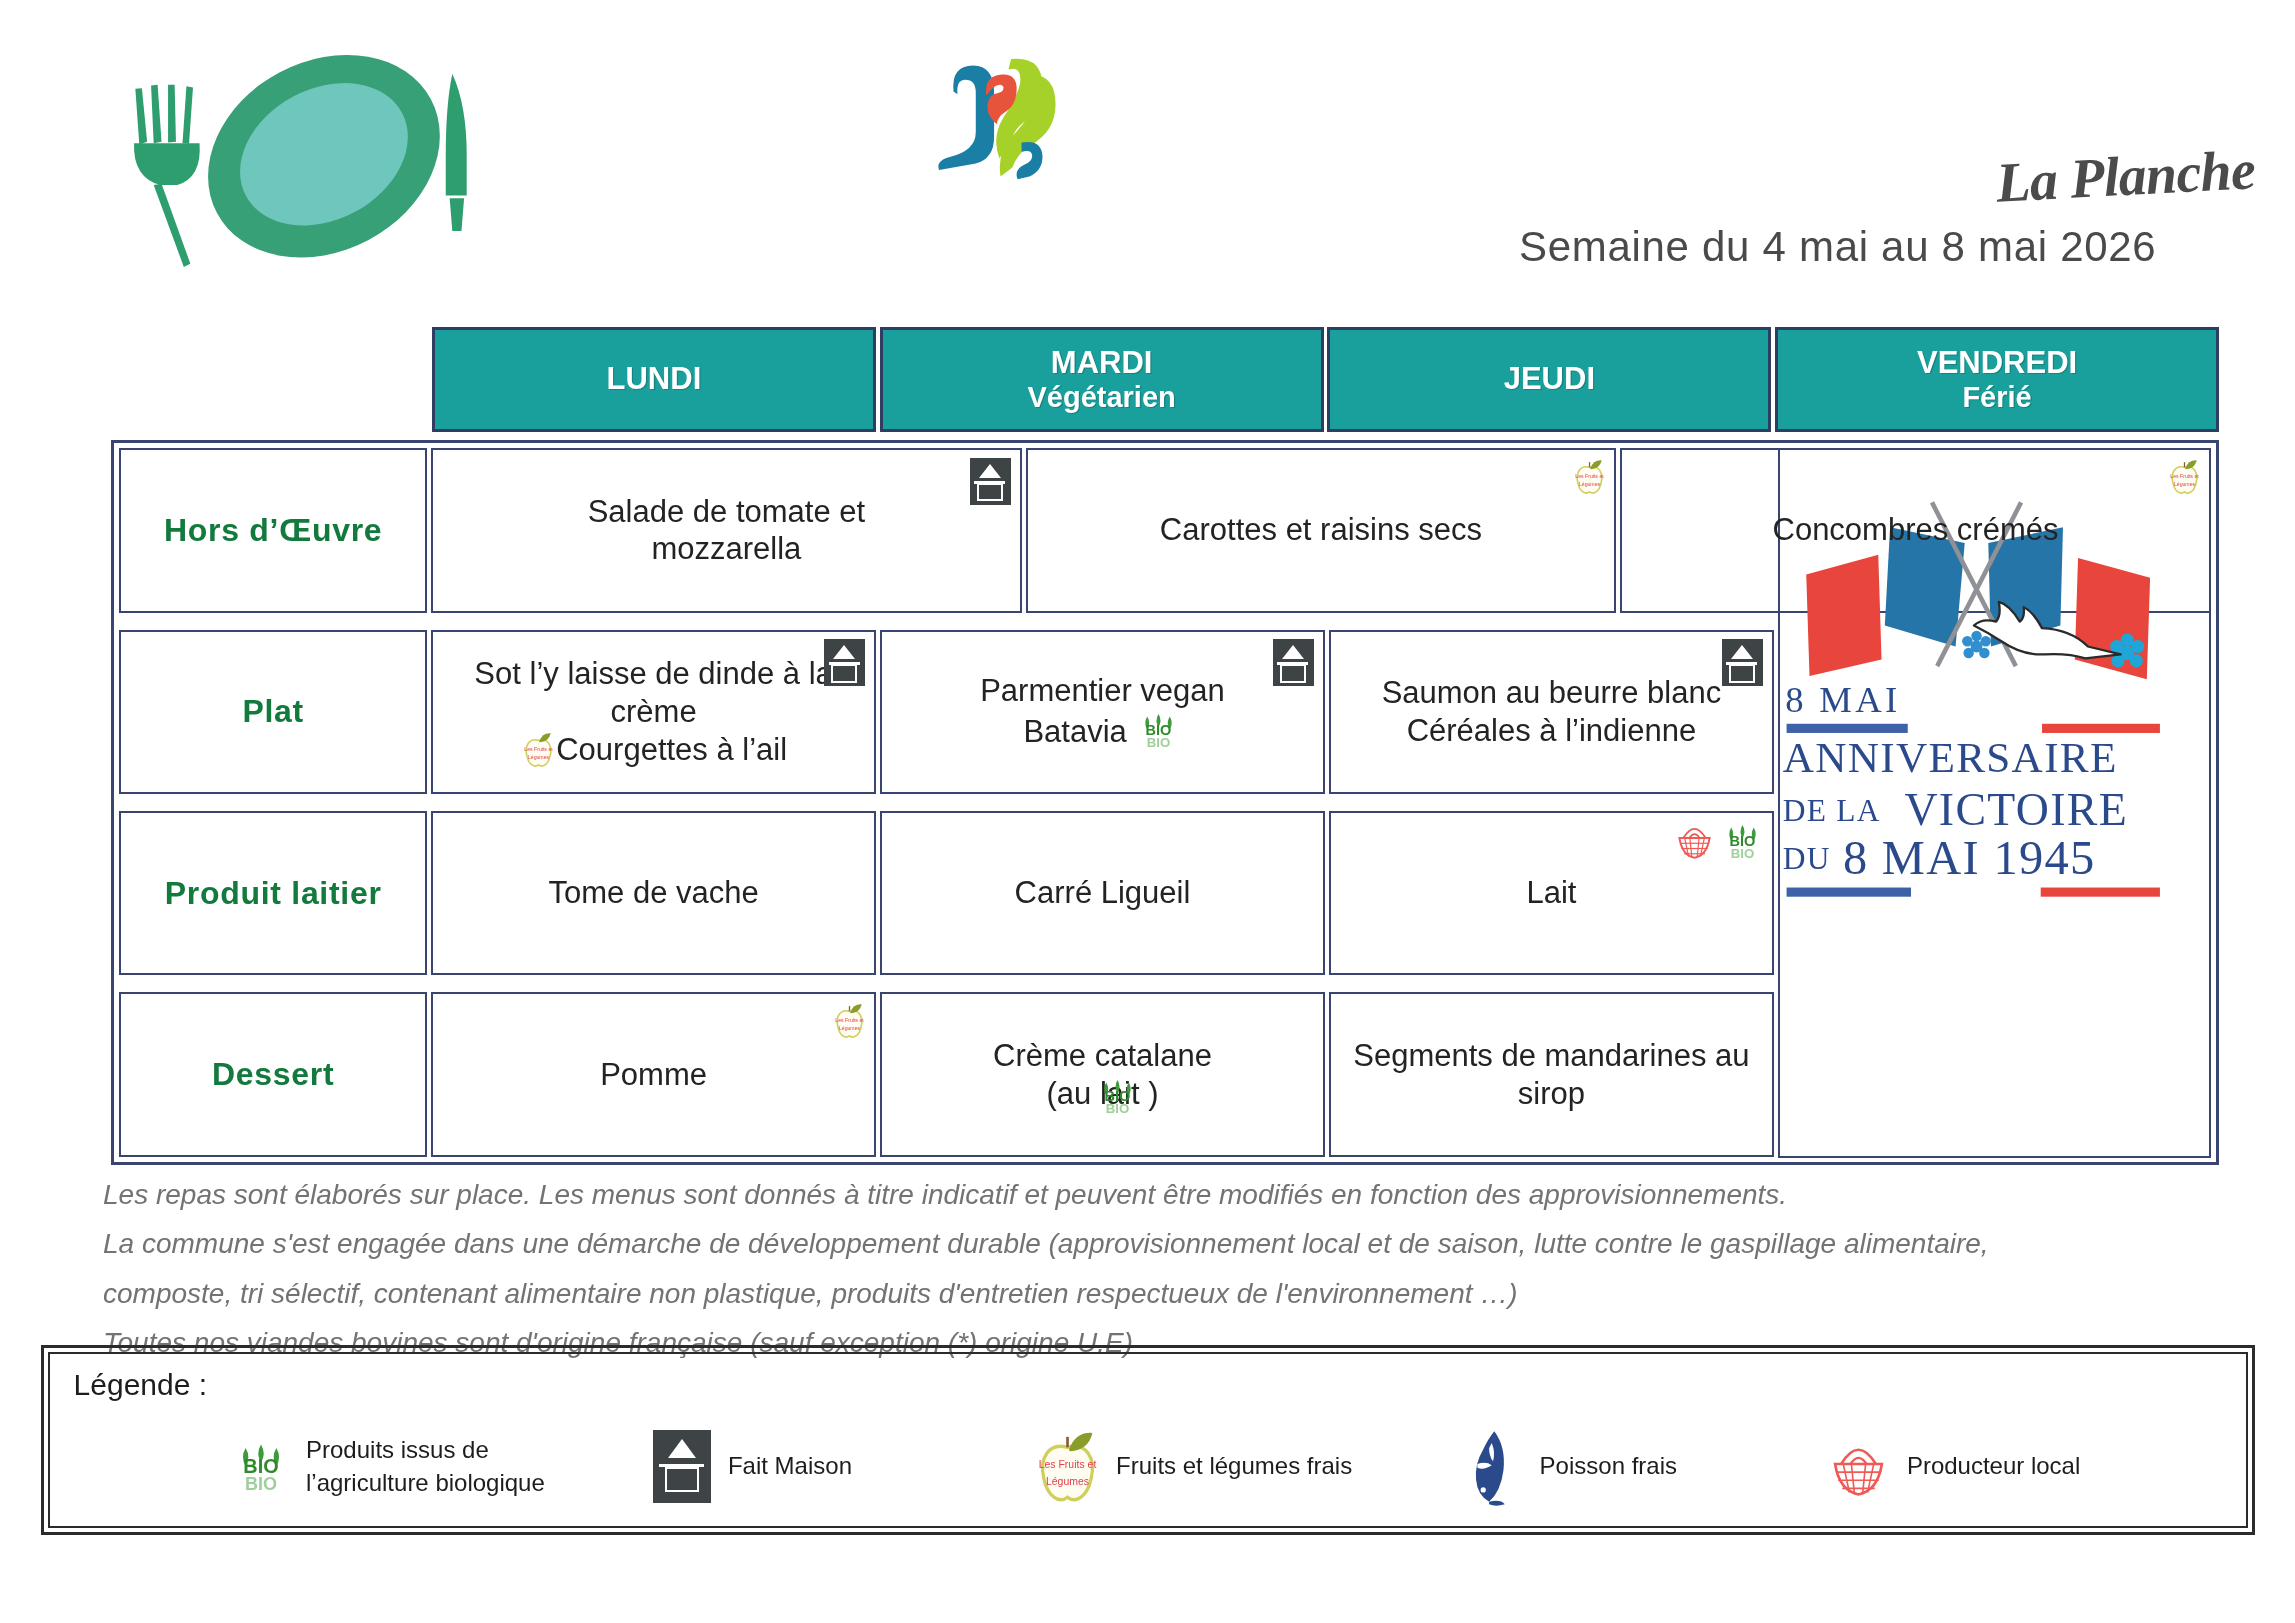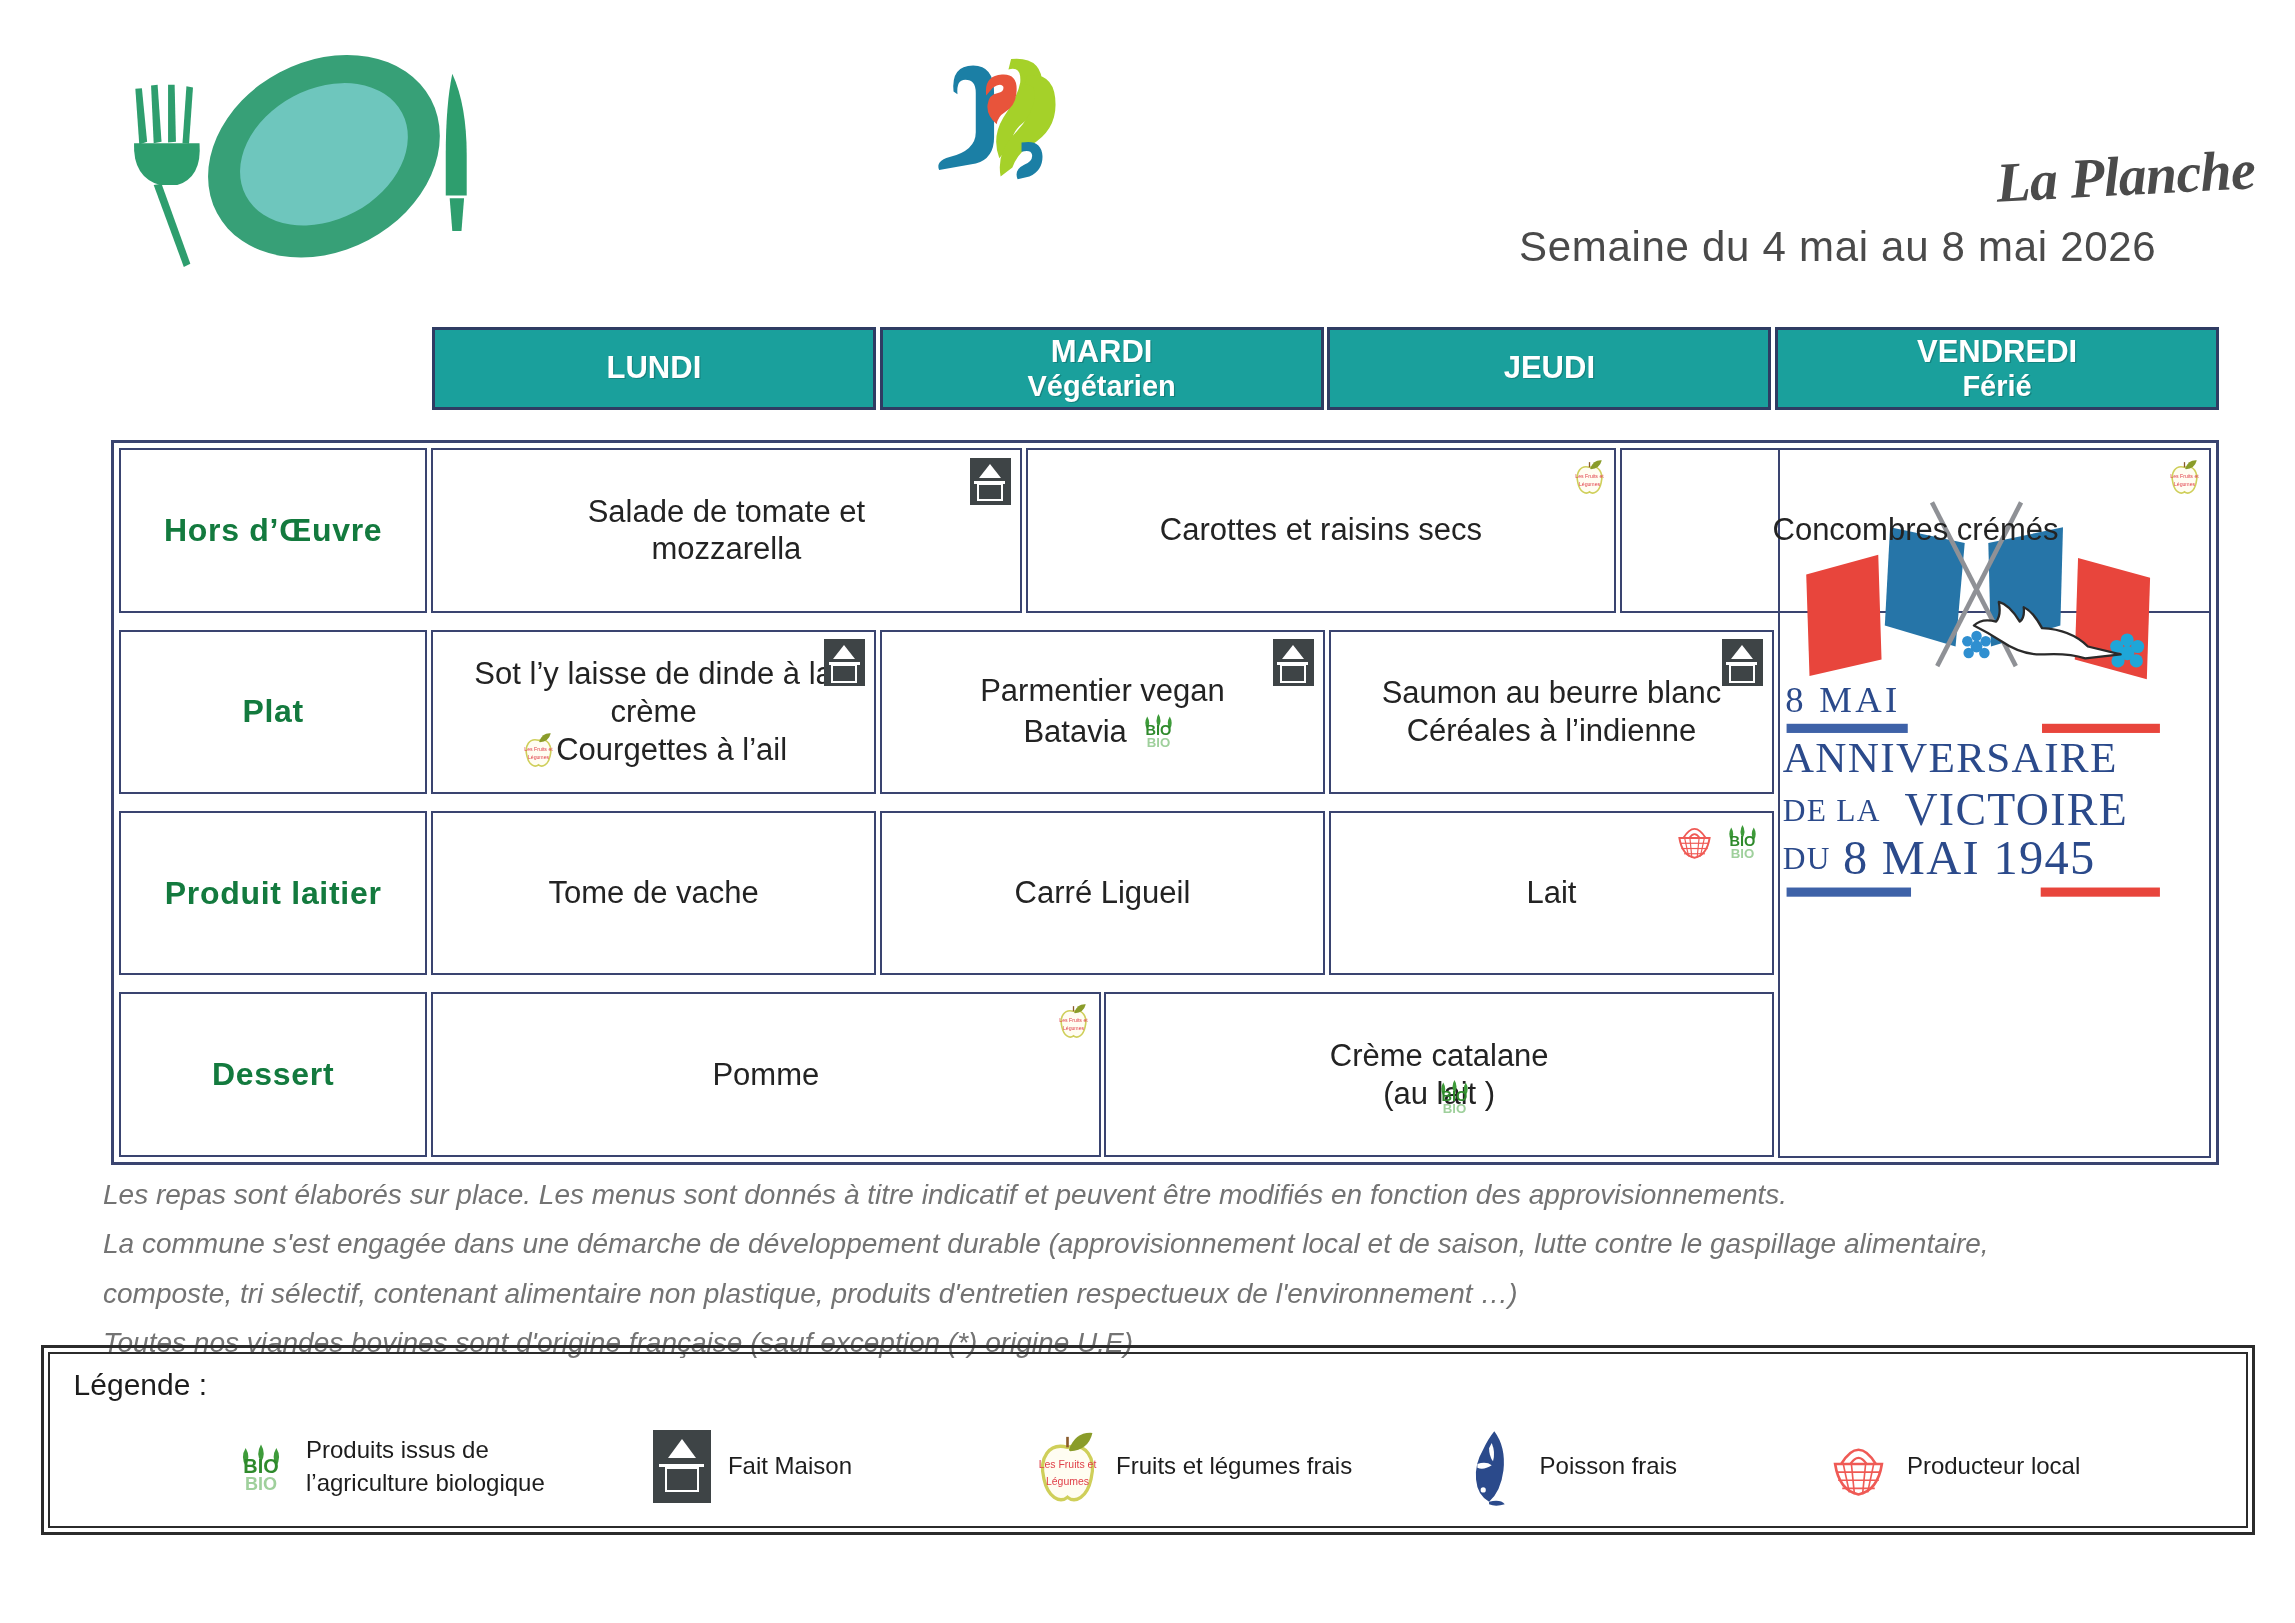--- a/index.html
+++ b/index.html
@@ -30,21 +30,21 @@
       font-size:56px; color:#4b4b4b; font-weight:700;
       letter-spacing:-0.7px; transform:rotate(-3deg); white-space:nowrap;}
 
   #week-label { position:absolute; left:1519px; top:223px;
       font-family:"Liberation Sans", sans-serif;
       font-size:42px; color:#4a4a4a; letter-spacing:0.7px; white-space:nowrap; }
 
   
   #menu-table { position:absolute; left:111px; top:327px; width:2108px; height:838px; }
 
-  .dayhead-row { position:absolute; left:321px; top:0; width:1787px; height:83px;
+  .dayhead-row { position:absolute; left:321px; top:0; width:1787px; height:105px;
       display:flex; gap:3.9px; }
   .dayhead {
      flex:1; background:#1aa09c; border:3.3px solid #2f3c63;
      display:flex; flex-direction:column; align-items:center; justify-content:center;
      color:#ffffff; font-weight:bold; font-size:31px; line-height:1.12;
      text-shadow: 1.3px 1.3px 0 rgba(0,0,0,0.18);
   }
   .dayhead .sub { font-size:29px; font-weight:bold;text-align:right; }
 
   .grid-outer { position:absolute; left:0; top:113px; width:2108px; height:725px;
@@ -420,20 +420,26 @@
                       <path d="M48 10 Q42 20 48 30 Q54 20 48 10 Z"></path>
                     </g>
                     <text x="31" y="38" font-size="22" font-weight="bold" fill="#2f8a2c" text-anchor="middle" font-family="Liberation Sans">BIO</text>
                     <text x="31" y="56" font-size="20" font-weight="bold" fill="#9fd09c" text-anchor="middle" font-family="Liberation Sans">BIO</text>
                   </svg>
             </span>
           </div>
         </div>
       </div>
 
+      <div class="cell">
+        <div class="cell-text">
+          <div>Segments de mandarines au</div>
+          <div>sirop</div>
+        </div>
+      </div>
       <div style="width:433px; flex:none;"></div>
     </div>
 
    </div>
   </div>
 </div>
 
 <div id="notes">
   <p>Les repas sont élaborés sur place. Les menus sont donnés à titre indicatif et peuvent être modifiés en fonction des approvisionnements.</p>
   <p>La commune s'est engagée dans une démarche de développement durable (approvisionnement local et de saison, lutte contre le gaspillage alimentaire,</p>

